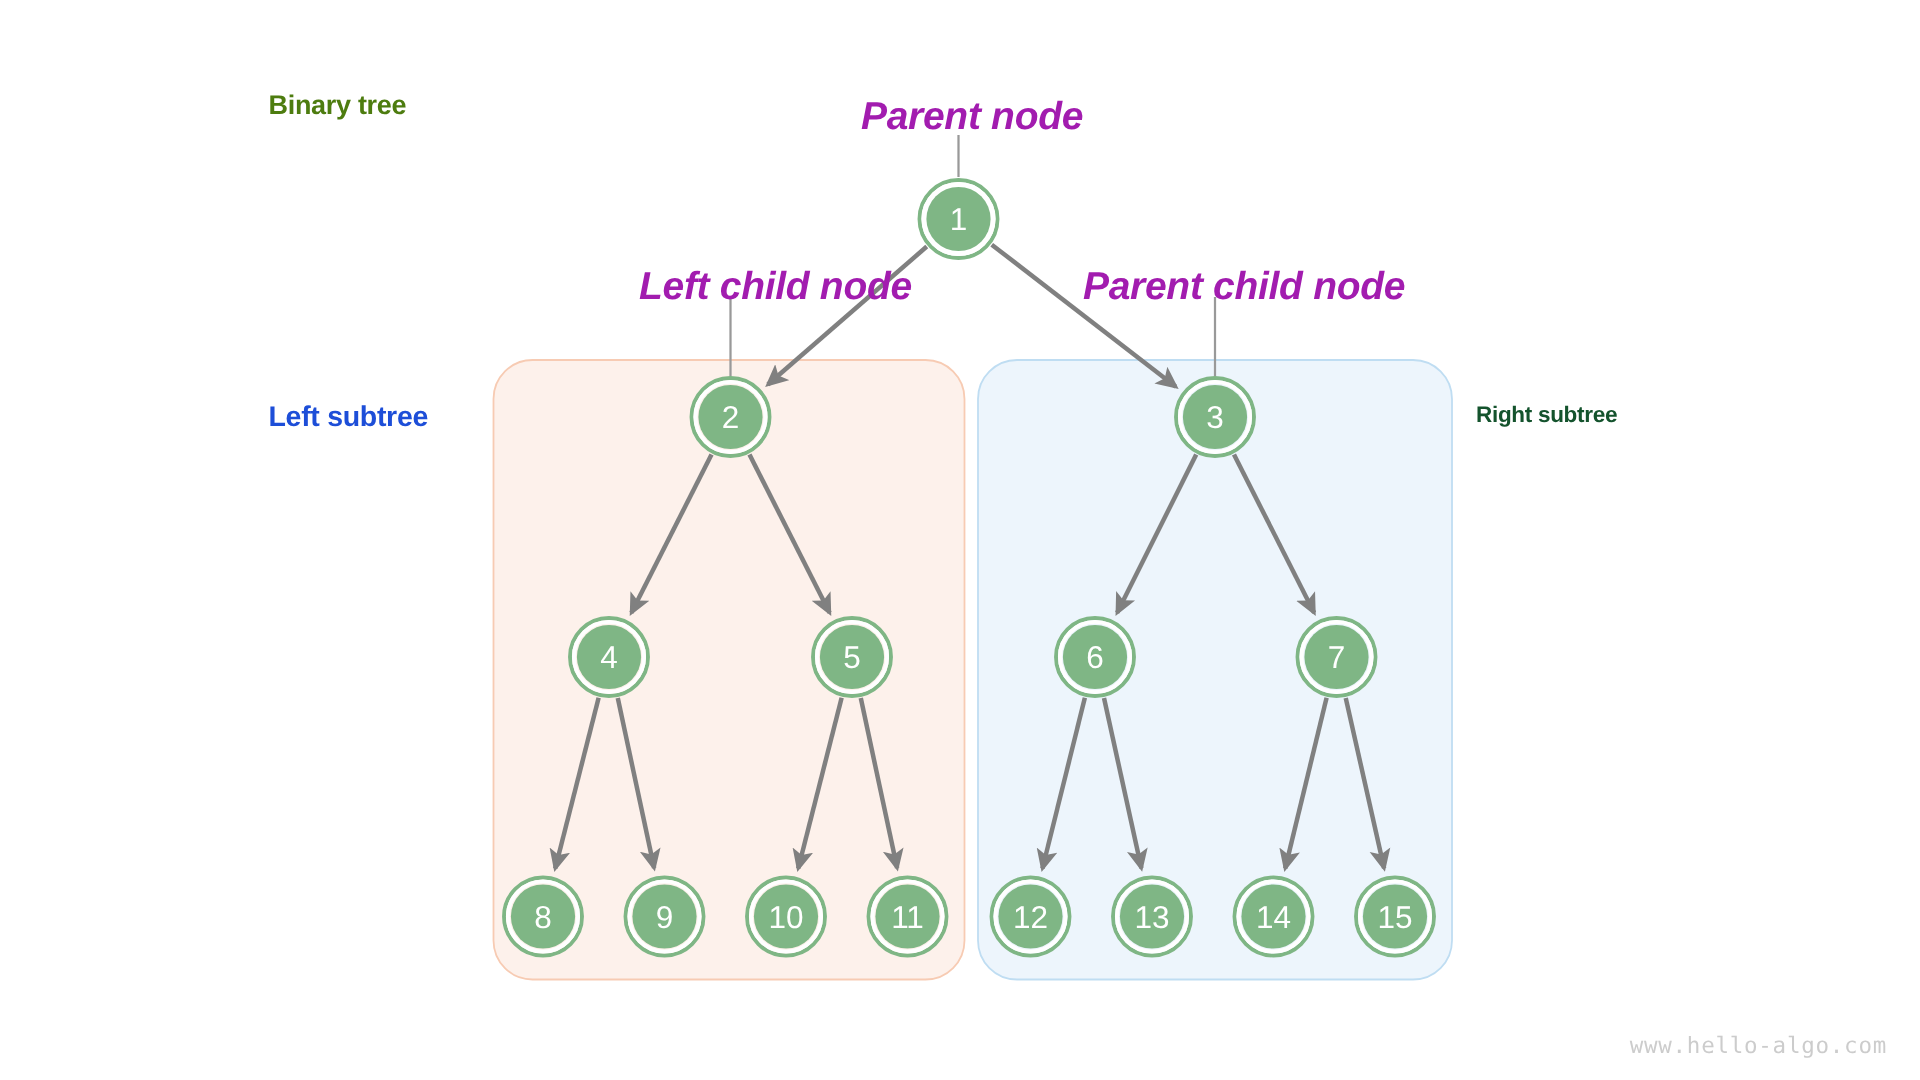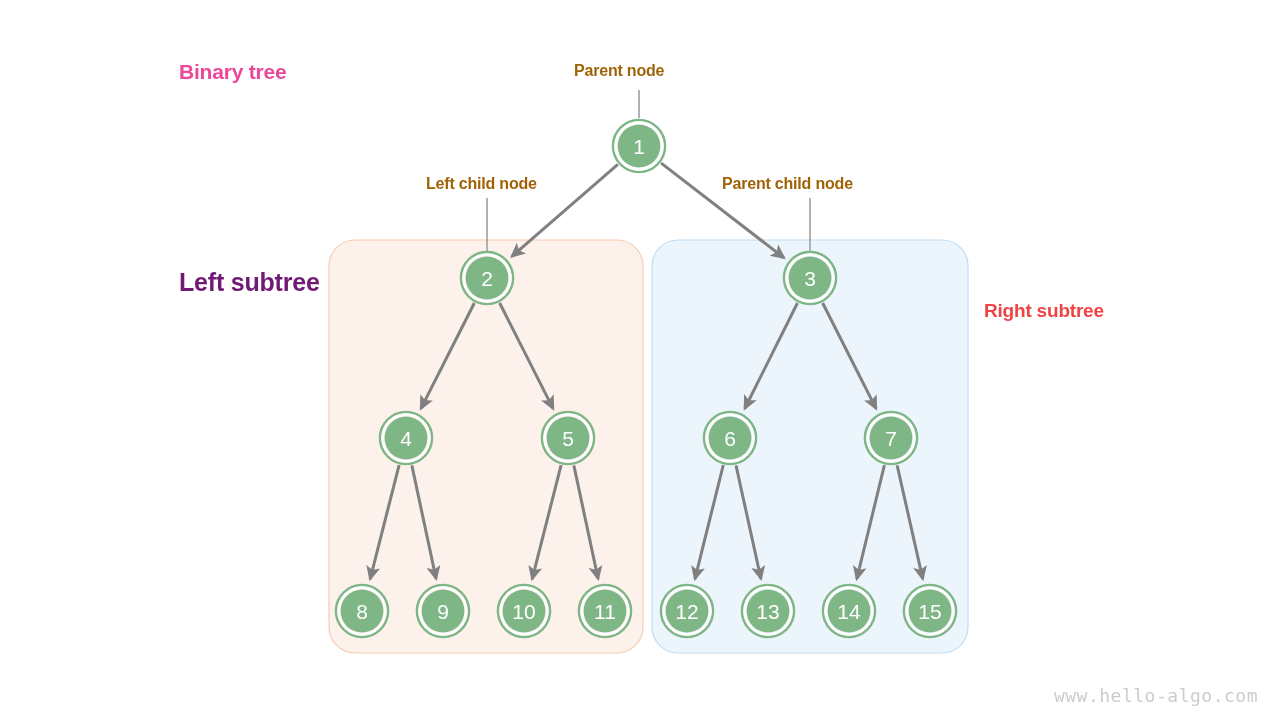--- a/index.html
+++ b/index.html
@@ -27,42 +27,42 @@
     height: 720px;
   }
   .label {
     position: absolute;
     font-family: "Liberation Sans", sans-serif;
     font-weight: bold;
     white-space: nowrap;
     letter-spacing: -0.2px;
   }
   .label-title {
-    font-size: 21px;
-    color: #ec4899;
+    font-size: 18px;
+    color: #4d7c0f;
   }
   .label-anno {
-    font-size: 16px;
-    color: #a16207;
+    font-size: 26px;
+    color: #a21caf;
+    font-style: italic;
   }
   .label-left-sub {
-    font-size: 25px;
-    color: #701a75;
+    font-size: 19px;
+    color: #1d4ed8;
   }
   .label-right-sub {
-    font-size: 19px;
-    color: #ef4444;
-    margin-top: 32px;
+    font-size: 15px;
+    color: #14532d;
   }
   .watermark {
     position: absolute;
     right: 22px;
     bottom: 14px;
     font-family: "DejaVu Sans Mono", monospace;
-    font-size: 18px;
+    font-size: 15px;
     color: #cccccc;
     letter-spacing: 0.5px;
   }
   .node-text {
     font-family: "Liberation Sans", sans-serif;
     font-size: 21px;
     font-weight: normal;
     fill: #ffffff;
   }
 </style>

